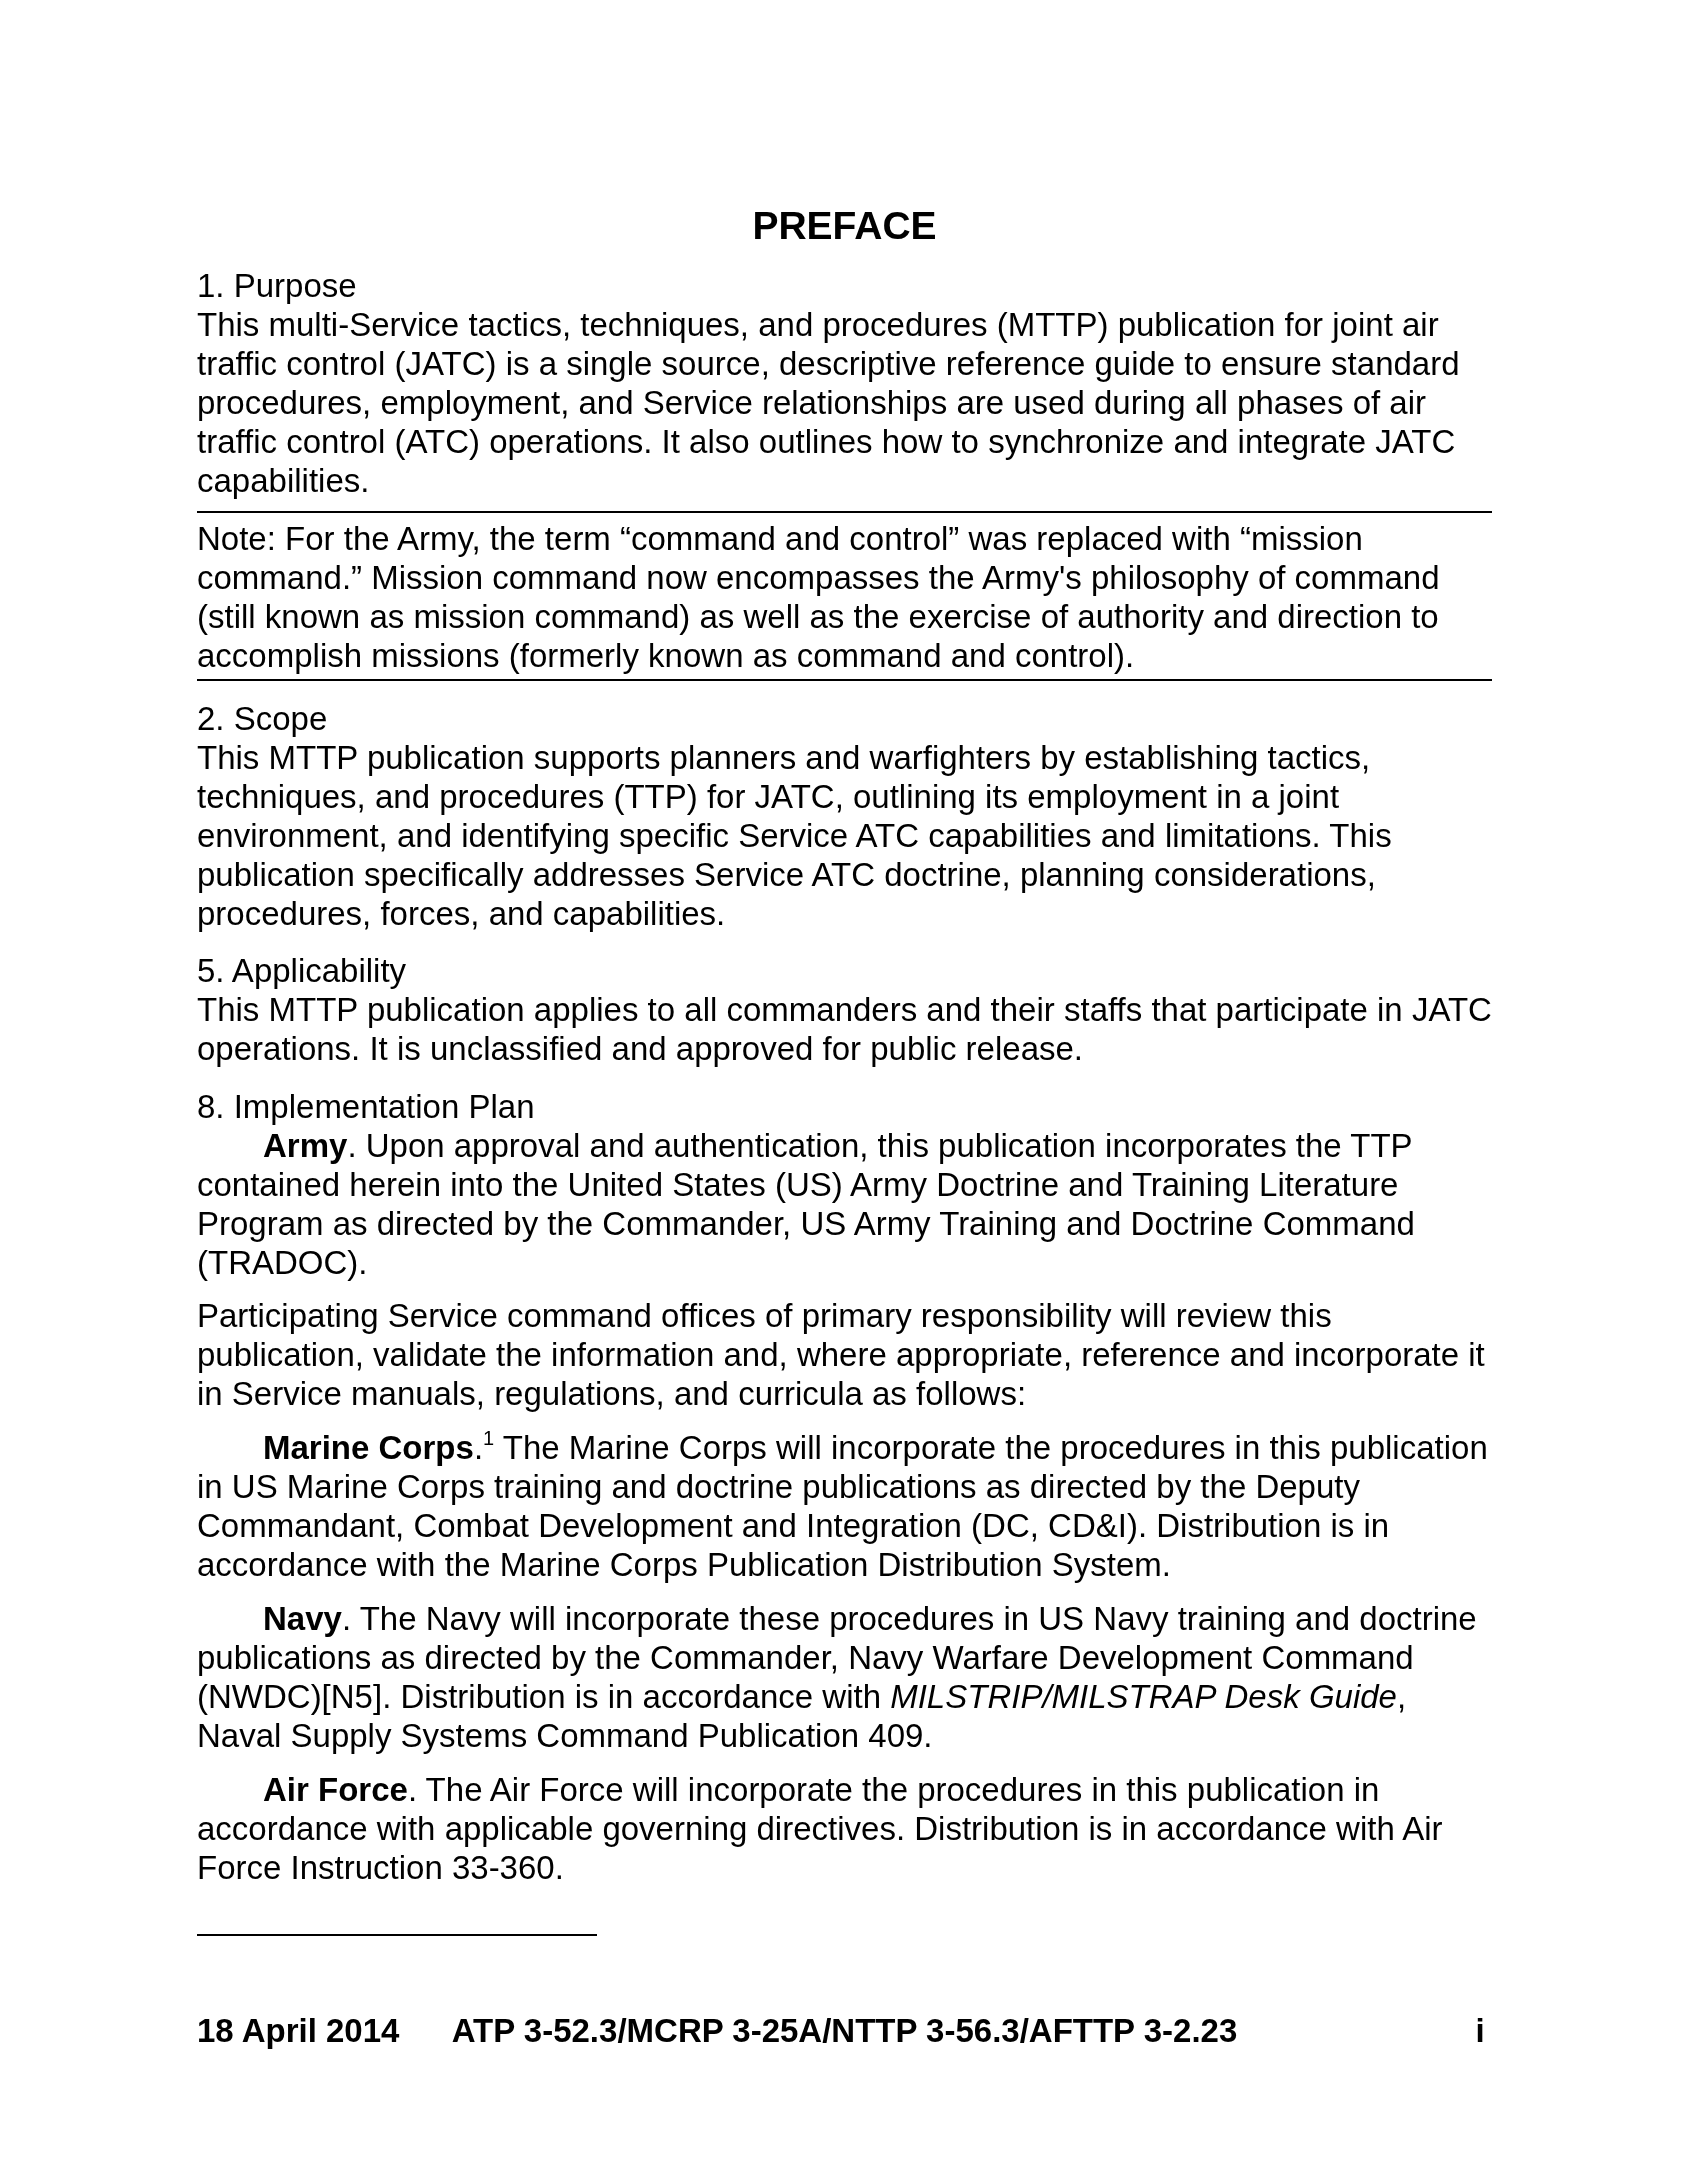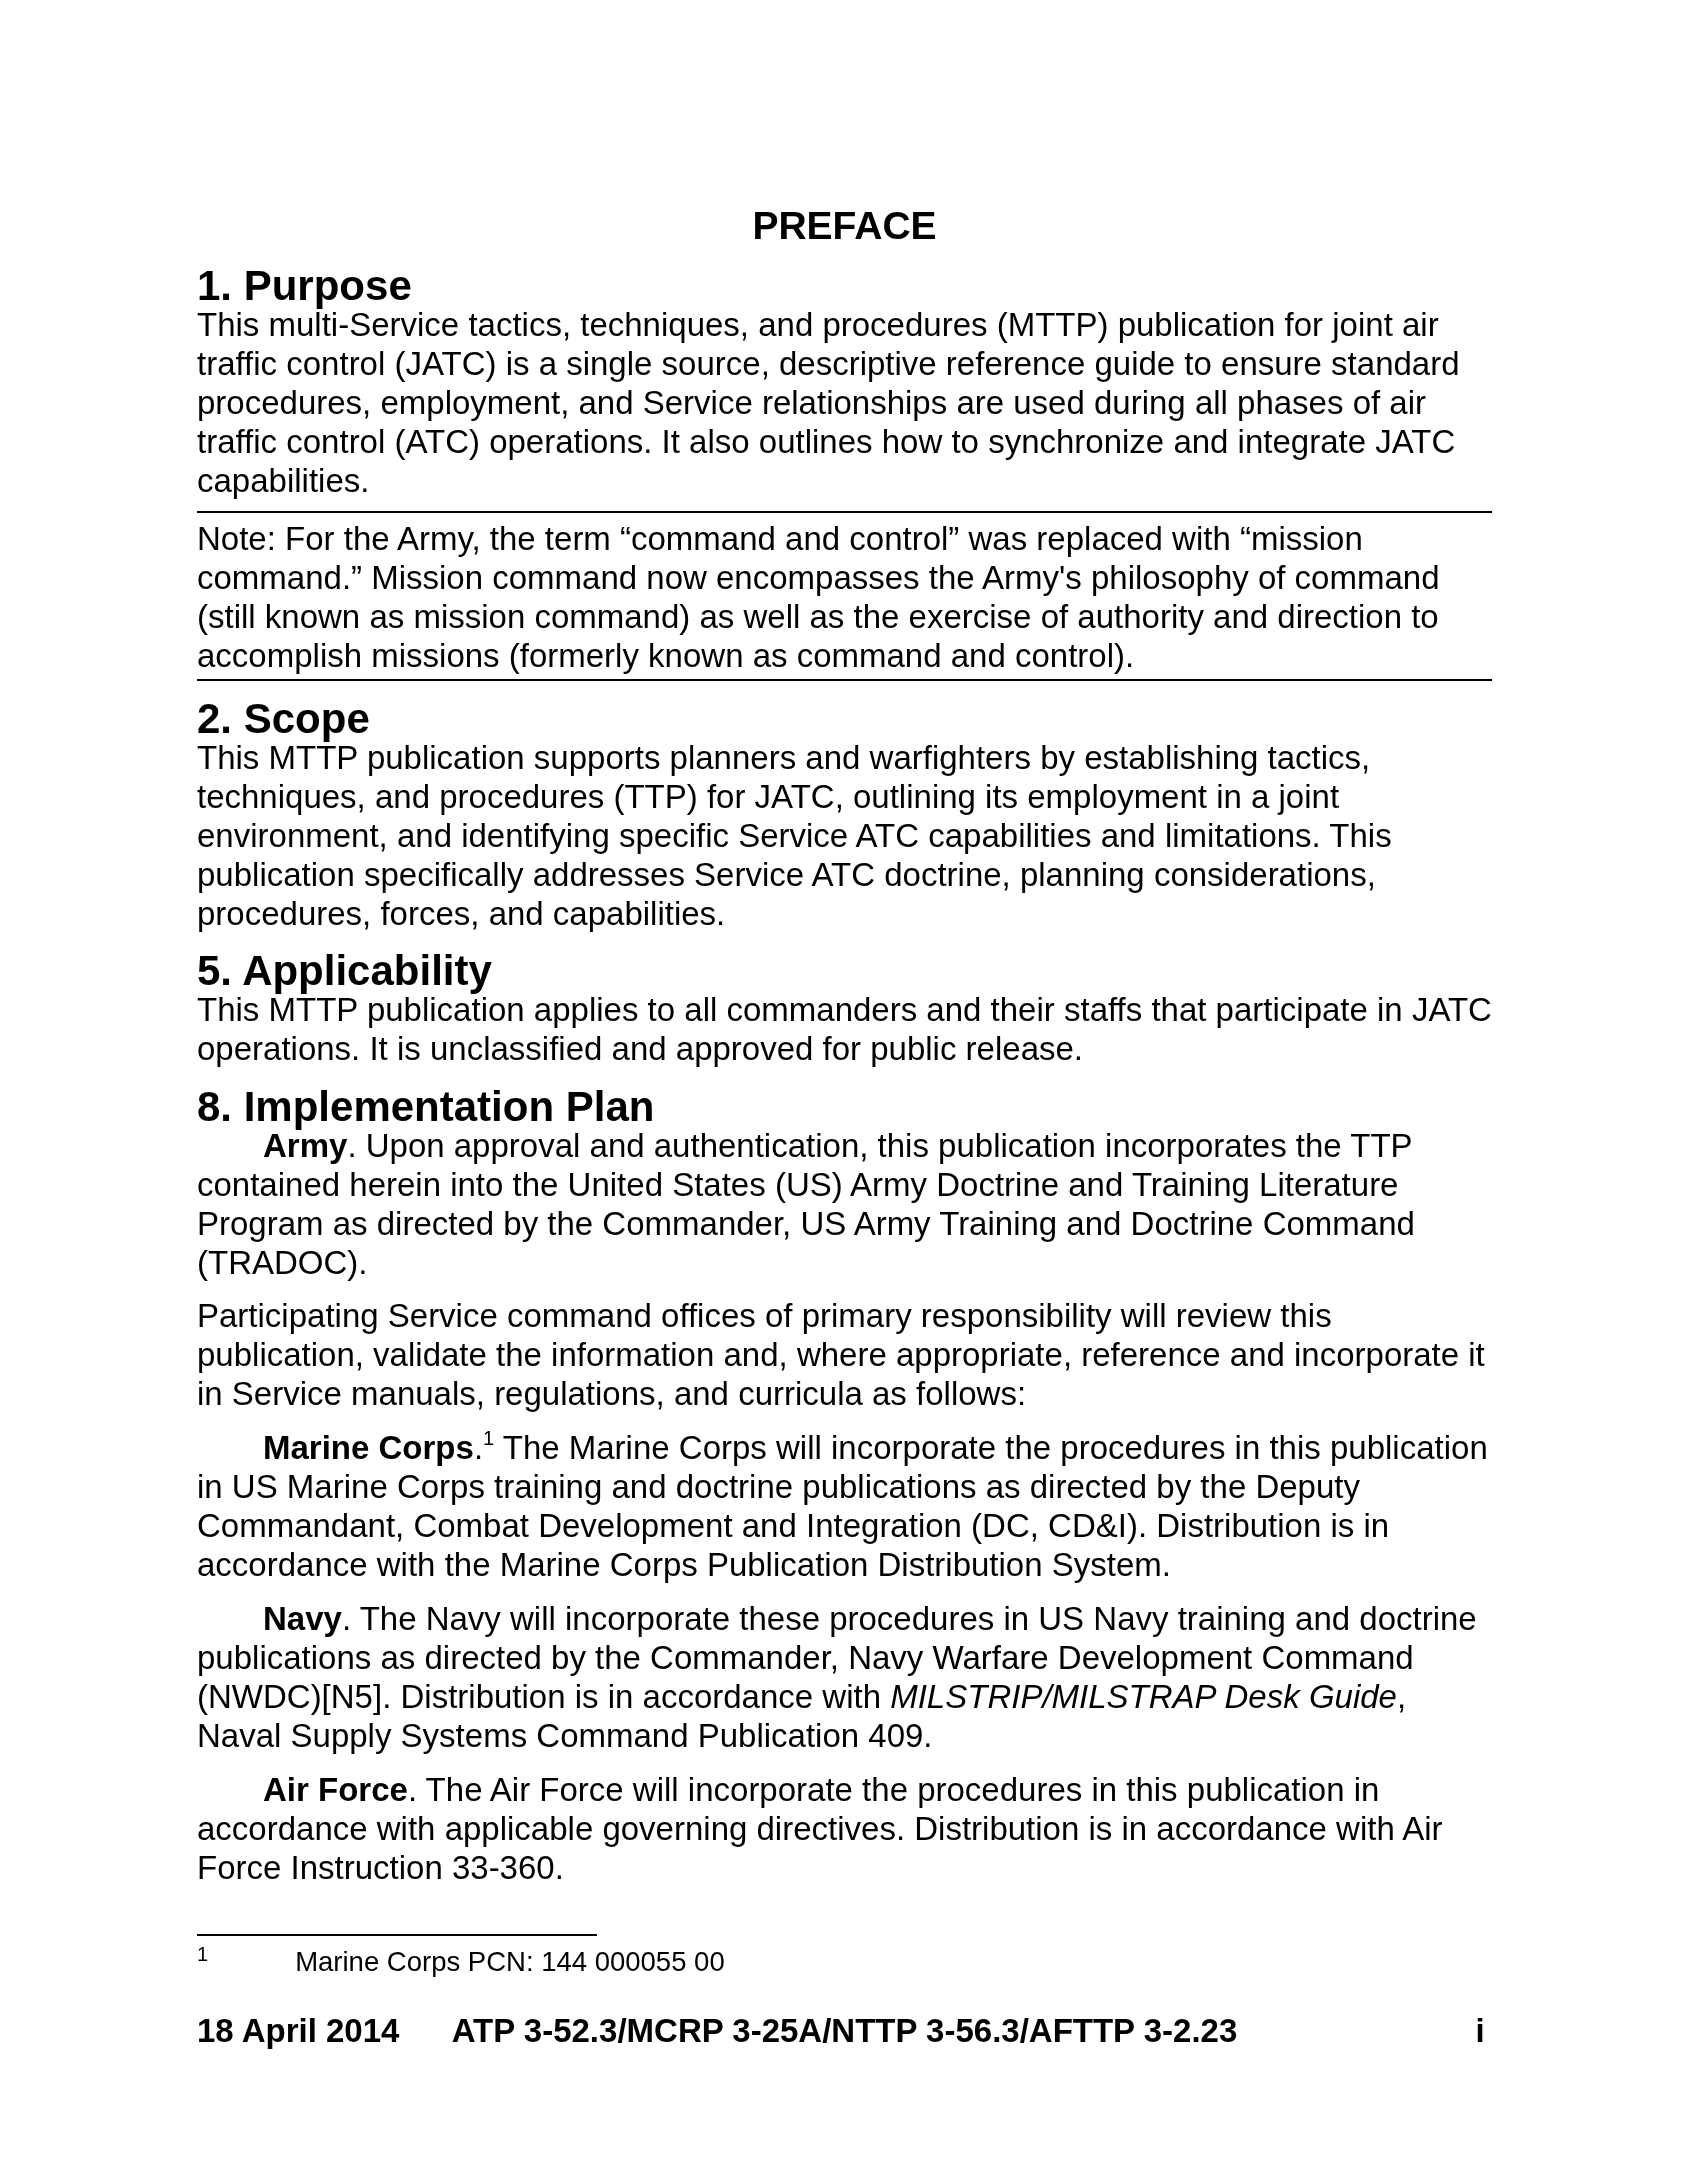--- a/index.html
+++ b/index.html
@@ -31,22 +31,22 @@
     text-align: left;
   }
   .title {
     font-size: 39px;
     line-height: 44px;
     font-weight: bold;
     text-align: center;
     margin: 0;
   }
   .h {
-    font-weight: bold;
-    font-size: 42px;
+    font-weight: normal;
+    font-size: 33px;
     line-height: 39px;
     margin: 18.4px 0 0 0;
   }
   .para {
     margin: 14.7px 0 0 0;
   }
   .h + .para { margin-top: 0; }
   .para.indent { text-indent: 66px; }
   .note {
     margin: 11px 0 0 0;
@@ -115,23 +115,20 @@
         <p class="para indent"><span style="font-weight: bold;">Army</span><span>. Upon approval and authentication, this publication incorporates the TTP contained herein into the United States (US) Army Doctrine and Training Literature Program as directed by the Commander, US Army Training and Doctrine Command (TRADOC).</span></p>
         <p class="para"><span>Participating Service command offices of primary responsibility will review this publication, validate the information and, where appropriate, reference and incorporate it in Service manuals, regulations, and curricula as follows:</span></p>
         <p class="para indent"><span style="font-weight: bold;">Marine Corps</span><span>.</span><sup class="fnref">1</sup><span> The Marine Corps will incorporate the procedures in this publication in US Marine Corps training and doctrine publications as directed by the Deputy Commandant, Combat Development and Integration (DC, CD&amp;I). Distribution is in accordance with the Marine Corps Publication Distribution System.</span></p>
         <p class="para indent"><span style="font-weight: bold;">Navy</span><span>. The Navy will incorporate these procedures in US Navy training and doctrine publications as directed by the Commander, Navy Warfare Development Command (NWDC)[N5]. Distribution is in accordance with </span><span style="font-style: italic;">MILSTRIP/MILSTRAP Desk Guide</span><span>, Naval Supply Systems Command Publication 409.</span></p>
         <p class="para indent"><span style="font-weight: bold;">Air Force</span><span>. The Air Force will incorporate the procedures in this publication in accordance with applicable governing directives. Distribution is in accordance with Air Force Instruction 33-360.</span></p>
       </main>
   </div>
 
   <div class="footnote">
     <div class="footnote-rule"></div>
-    <div>
-      <span class="fn-marker">1</span><span class="fn-text">Marine Corps PCN: 144 000055 00</span>
-    </div>
   </div>
 
   <div class="footer">
     <span class="pub">ATP 3-52.3/MCRP 3-25A/NTTP 3-56.3/AFTTP 3-2.23</span>
     <span class="date">18 April 2014</span>
     <span class="pgnum">i</span>
   </div>
 
 </div>
 

